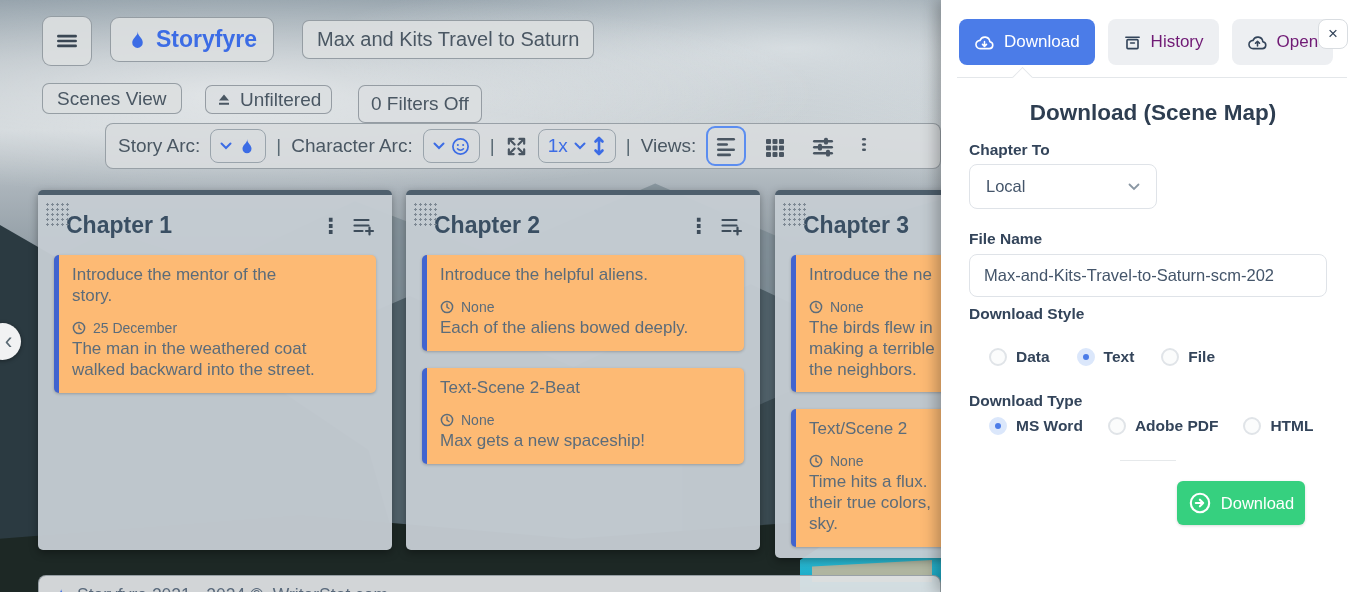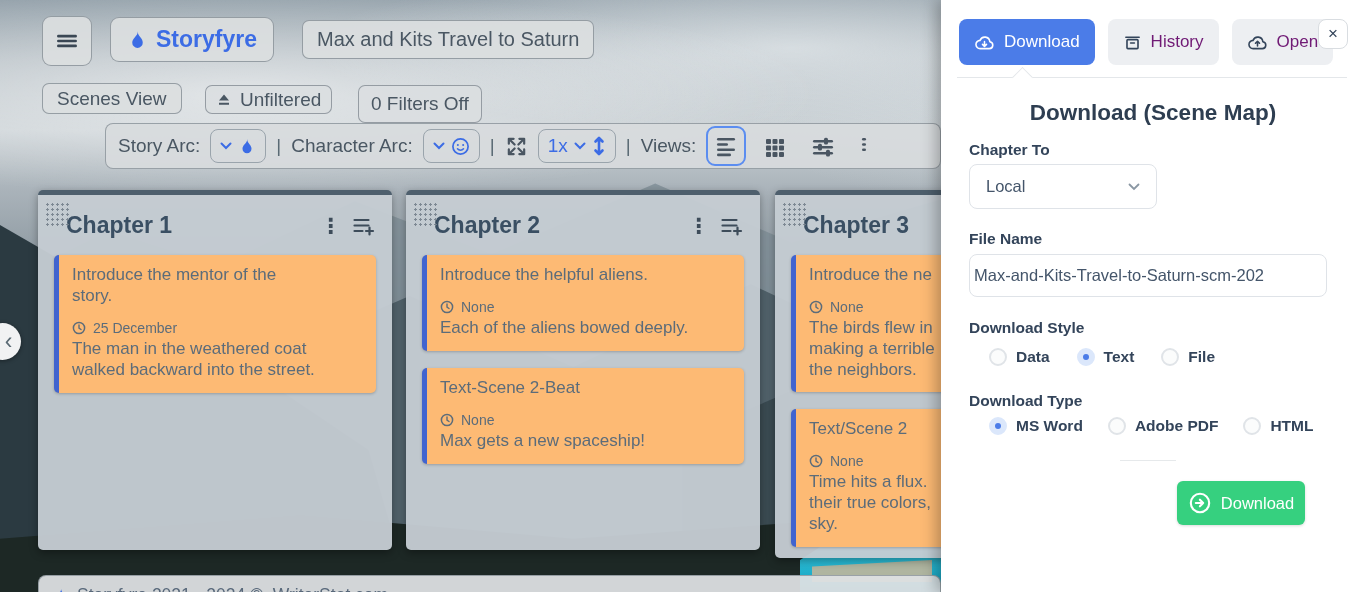--- a/index.html
+++ b/index.html
@@ -94,21 +94,21 @@
   .p-divider{position:absolute;left:16px;top:77px;width:390px;border-top:1px solid #e4e7ea;}
   .notch{position:absolute;left:74px;top:70px;width:14px;height:14px;background:#fff;
     border-left:1px solid #e4e7ea;border-top:1px solid #e4e7ea;transform:rotate(45deg);}
   .p-heading{position:absolute;left:0;top:100px;width:100%;text-align:center;
     font-size:22.5px;font-weight:600;color:#2e3e51;}
   .p-label{position:absolute;left:28px;font-size:15.5px;font-weight:700;color:#33445a;}
   .select-box{position:absolute;left:28px;top:164px;width:188px;height:45px;border:1px solid #dfe3e8;
     border-radius:8px;display:flex;align-items:center;justify-content:space-between;
     padding:0 16px;box-sizing:border-box;font-size:16.5px;color:#44556a;background:#fff;}
   .text-input{position:absolute;left:28px;top:254px;width:358px;height:43px;border:1px solid #dfe3e8;
-    border-radius:8px;padding:0 4px;box-sizing:border-box;font-size:16.5px;color:#44556a;
+    border-radius:8px;padding:0 14px;box-sizing:border-box;font-size:16.5px;color:#44556a;
     font-family:inherit;white-space:nowrap;overflow:hidden;background:#fff;outline:none;}
   .radio-row{position:absolute;display:flex;gap:27px;align-items:center;}
   .radio-opt{display:flex;align-items:center;gap:9px;font-size:15.5px;font-weight:700;color:#33445a;}
   .radio{width:18px;height:18px;border-radius:50%;background:#fbfcfc;border:2px solid #e0e4e8;box-sizing:border-box;flex:none;position:relative;}
   .radio.sel{background:#dbe7fb;border-color:#dbe7fb;}
   .radio.sel::after{content:"";position:absolute;inset:4px;border-radius:50%;background:#4b7ce8;}
   .mini-divider{position:absolute;left:179px;top:460px;width:56px;border-top:1px solid #e6e9eb;}
   .dl-btn{position:absolute;left:236px;top:481px;width:128px;height:44px;background:#36d07f;
     border-radius:6px;display:flex;align-items:center;justify-content:center;gap:9px;
     color:#fff;font-size:16.5px;box-shadow:0 1px 3px rgba(0,0,0,.15);}
@@ -432,21 +432,21 @@
       <span class="icon">
         <svg width="12" height="8" viewBox="0 0 12 8">
             <path d="M1.5 1.5 6 6l4.5-4.5" fill="none" stroke="#8a97a3" stroke-width="1.8" stroke-linecap="round"></path>
           </svg>
       </span>
     </div>
 
     <div class="p-label" style="top:230px">File Name</div>
     <input class="text-input" type="text" value="Max-and-Kits-Travel-to-Saturn-scm-202" style="">
 
-    <div class="p-label" style="top:319px">Download Style</div>
+    <div class="p-label" style="top:305px">Download Style</div>
     <div class="radio-row" style="left:48px;top:348px">
       <label class="radio-opt">
         <span class="radio"></span>
         <span>Data</span>
       </label>
       <label class="radio-opt">
         <span class="radio sel"></span>
         <span>Text</span>
       </label>
       <label class="radio-opt">

